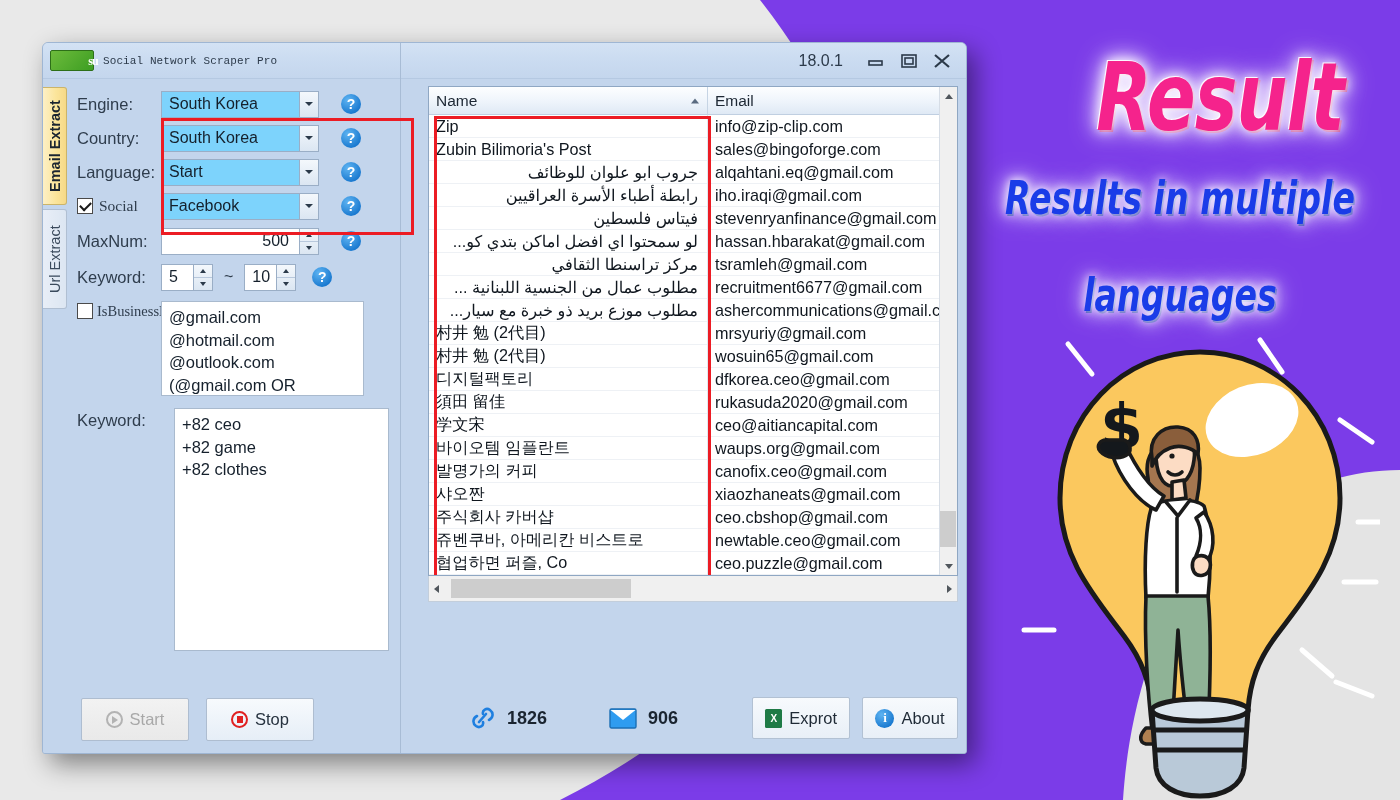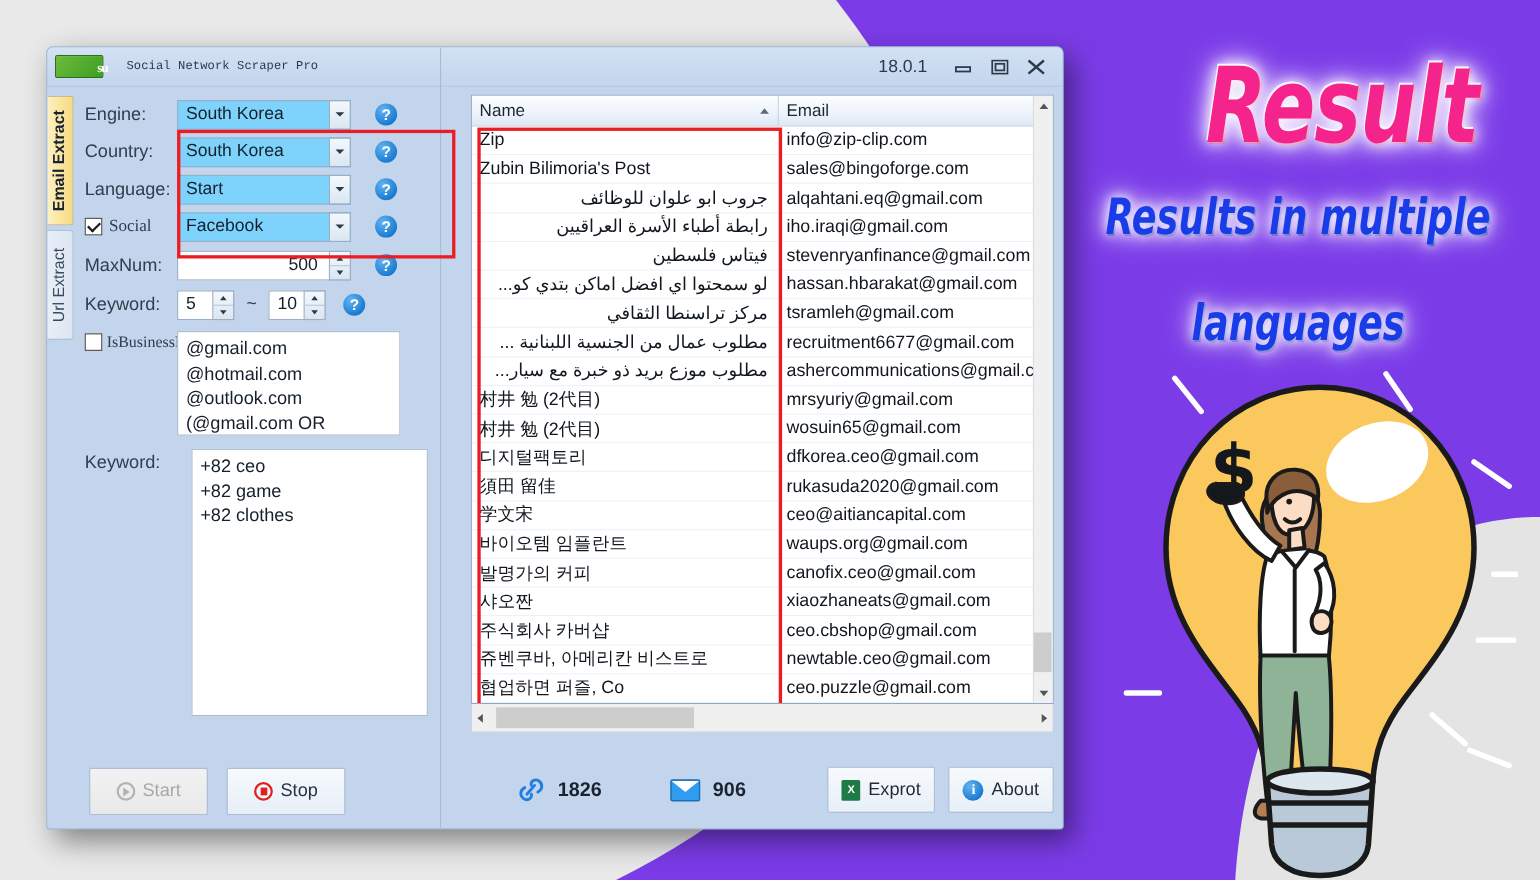--- a/index.html
+++ b/index.html
@@ -35,21 +35,21 @@
     display: flex; align-items: center;
     padding: 0 8px 0 7px;
     border-bottom: 1px solid #b5c9e2;
   }
   .app-icon {
     width: 21px; height: 21px; flex: 0 0 21px;
     background: linear-gradient(135deg,#6dbb3c,#3d9e22);
     border: 1px solid #2d6f18;
     border-radius: 2px;
     display: flex; align-items: center; justify-content: center;
-    margin-right: 21px;
+    margin-right: 9px;
     padding-left: 42px;
   }
   .app-icon span {
     color: #fff; font-size: 12px; font-weight: bold;
     font-family: "Liberation Serif", serif; line-height: 1;
     letter-spacing: -1px;
   }
   .title-text {
     font-size: 11px; color: #2c3a4a; letter-spacing: 0.1px;
     font-family: Liberation Mono, monospace;
@@ -197,21 +197,21 @@
   .ic-stop {
     width: 17px; height: 17px; border-radius: 50%; border: 2.5px solid #e02020;
     display:flex;align-items:center;justify-content:center;
   }
   .ic-stop i { width:6px;height:7px;background:#e02020;}
 
   
   .rightpanel { flex: 1; position: relative; background: #c3d5ec; padding: 7px 8px 0 4px;}
   .gridwrap {
     position: relative;
-    height: 554px; background: #fff;
+    height: 490px; background: #fff;
     border: 1px solid #8fa7c3;
     display: flex; flex-direction: column;
     overflow: hidden;
   }
   .ghead { display: flex; height: 28px; flex: 0 0 28px;
            background: linear-gradient(to bottom,#fdfeff 0%,#eef4fb 55%,#dfe9f5 100%);
            border-bottom: 1px solid #c0cfe1; }
   .gh-cell {
     display: flex; align-items: center; position: relative;
     font-size: 15.5px; color: #1d2733; padding-left: 7px;

